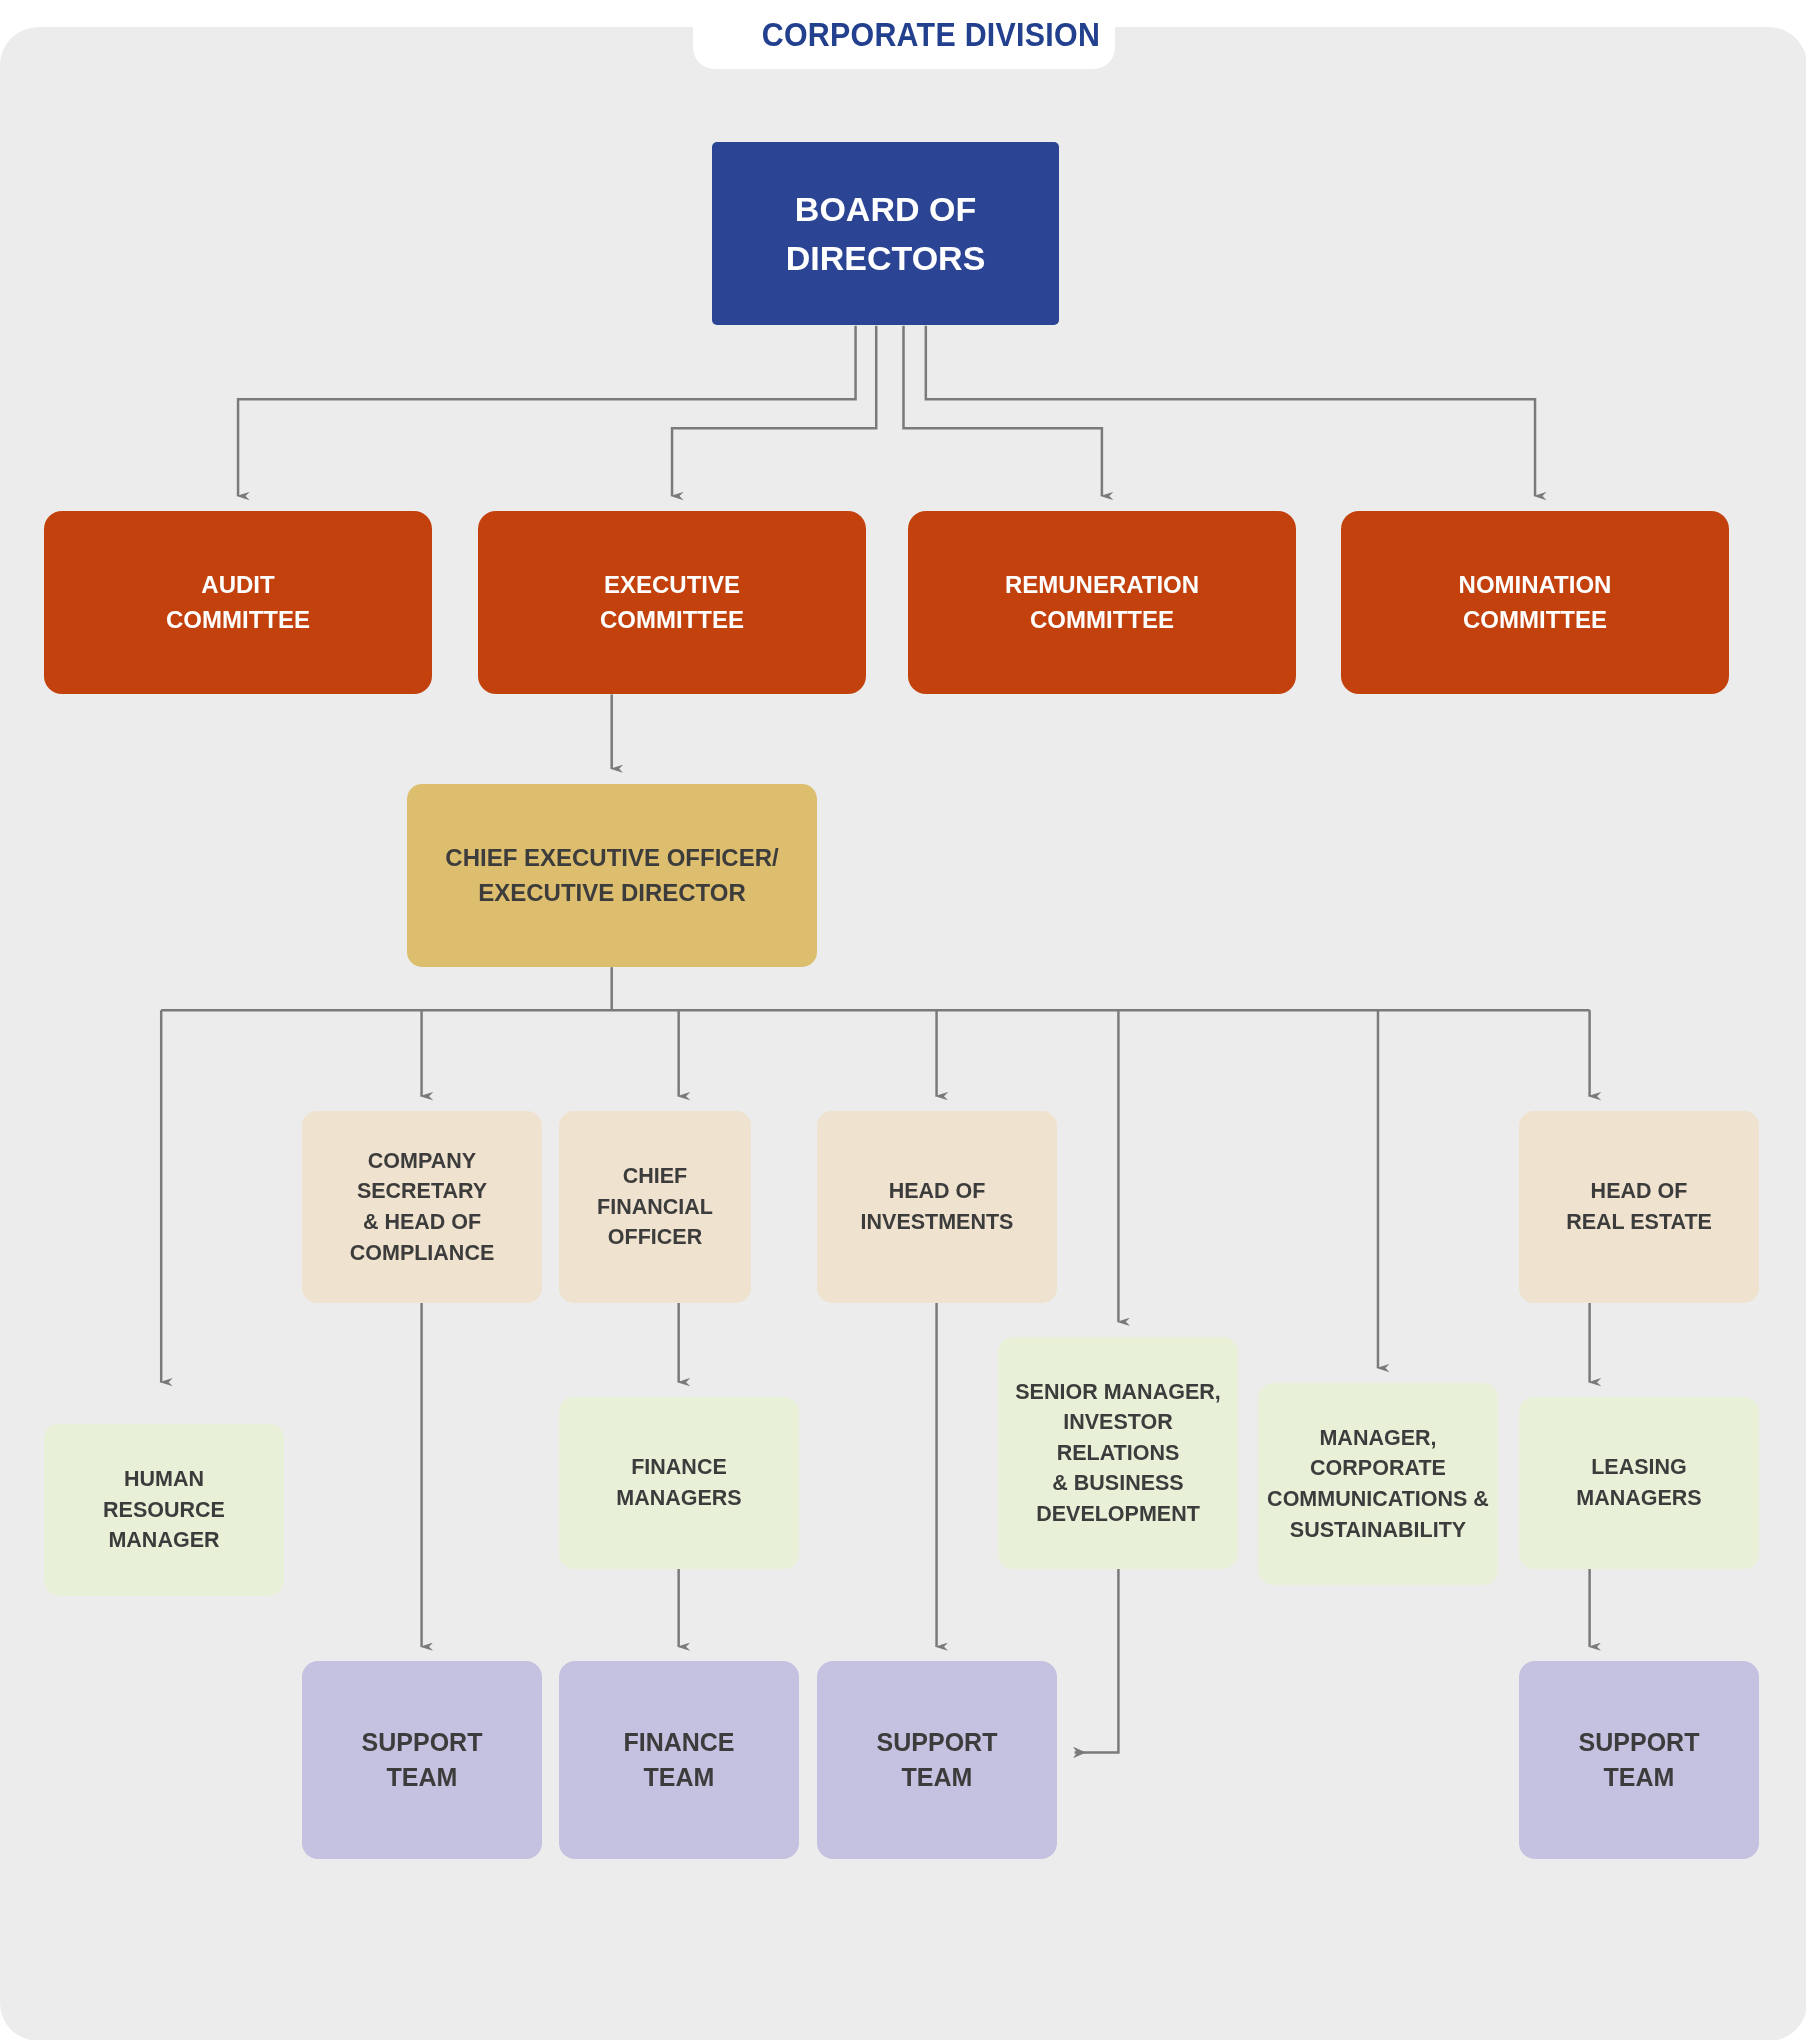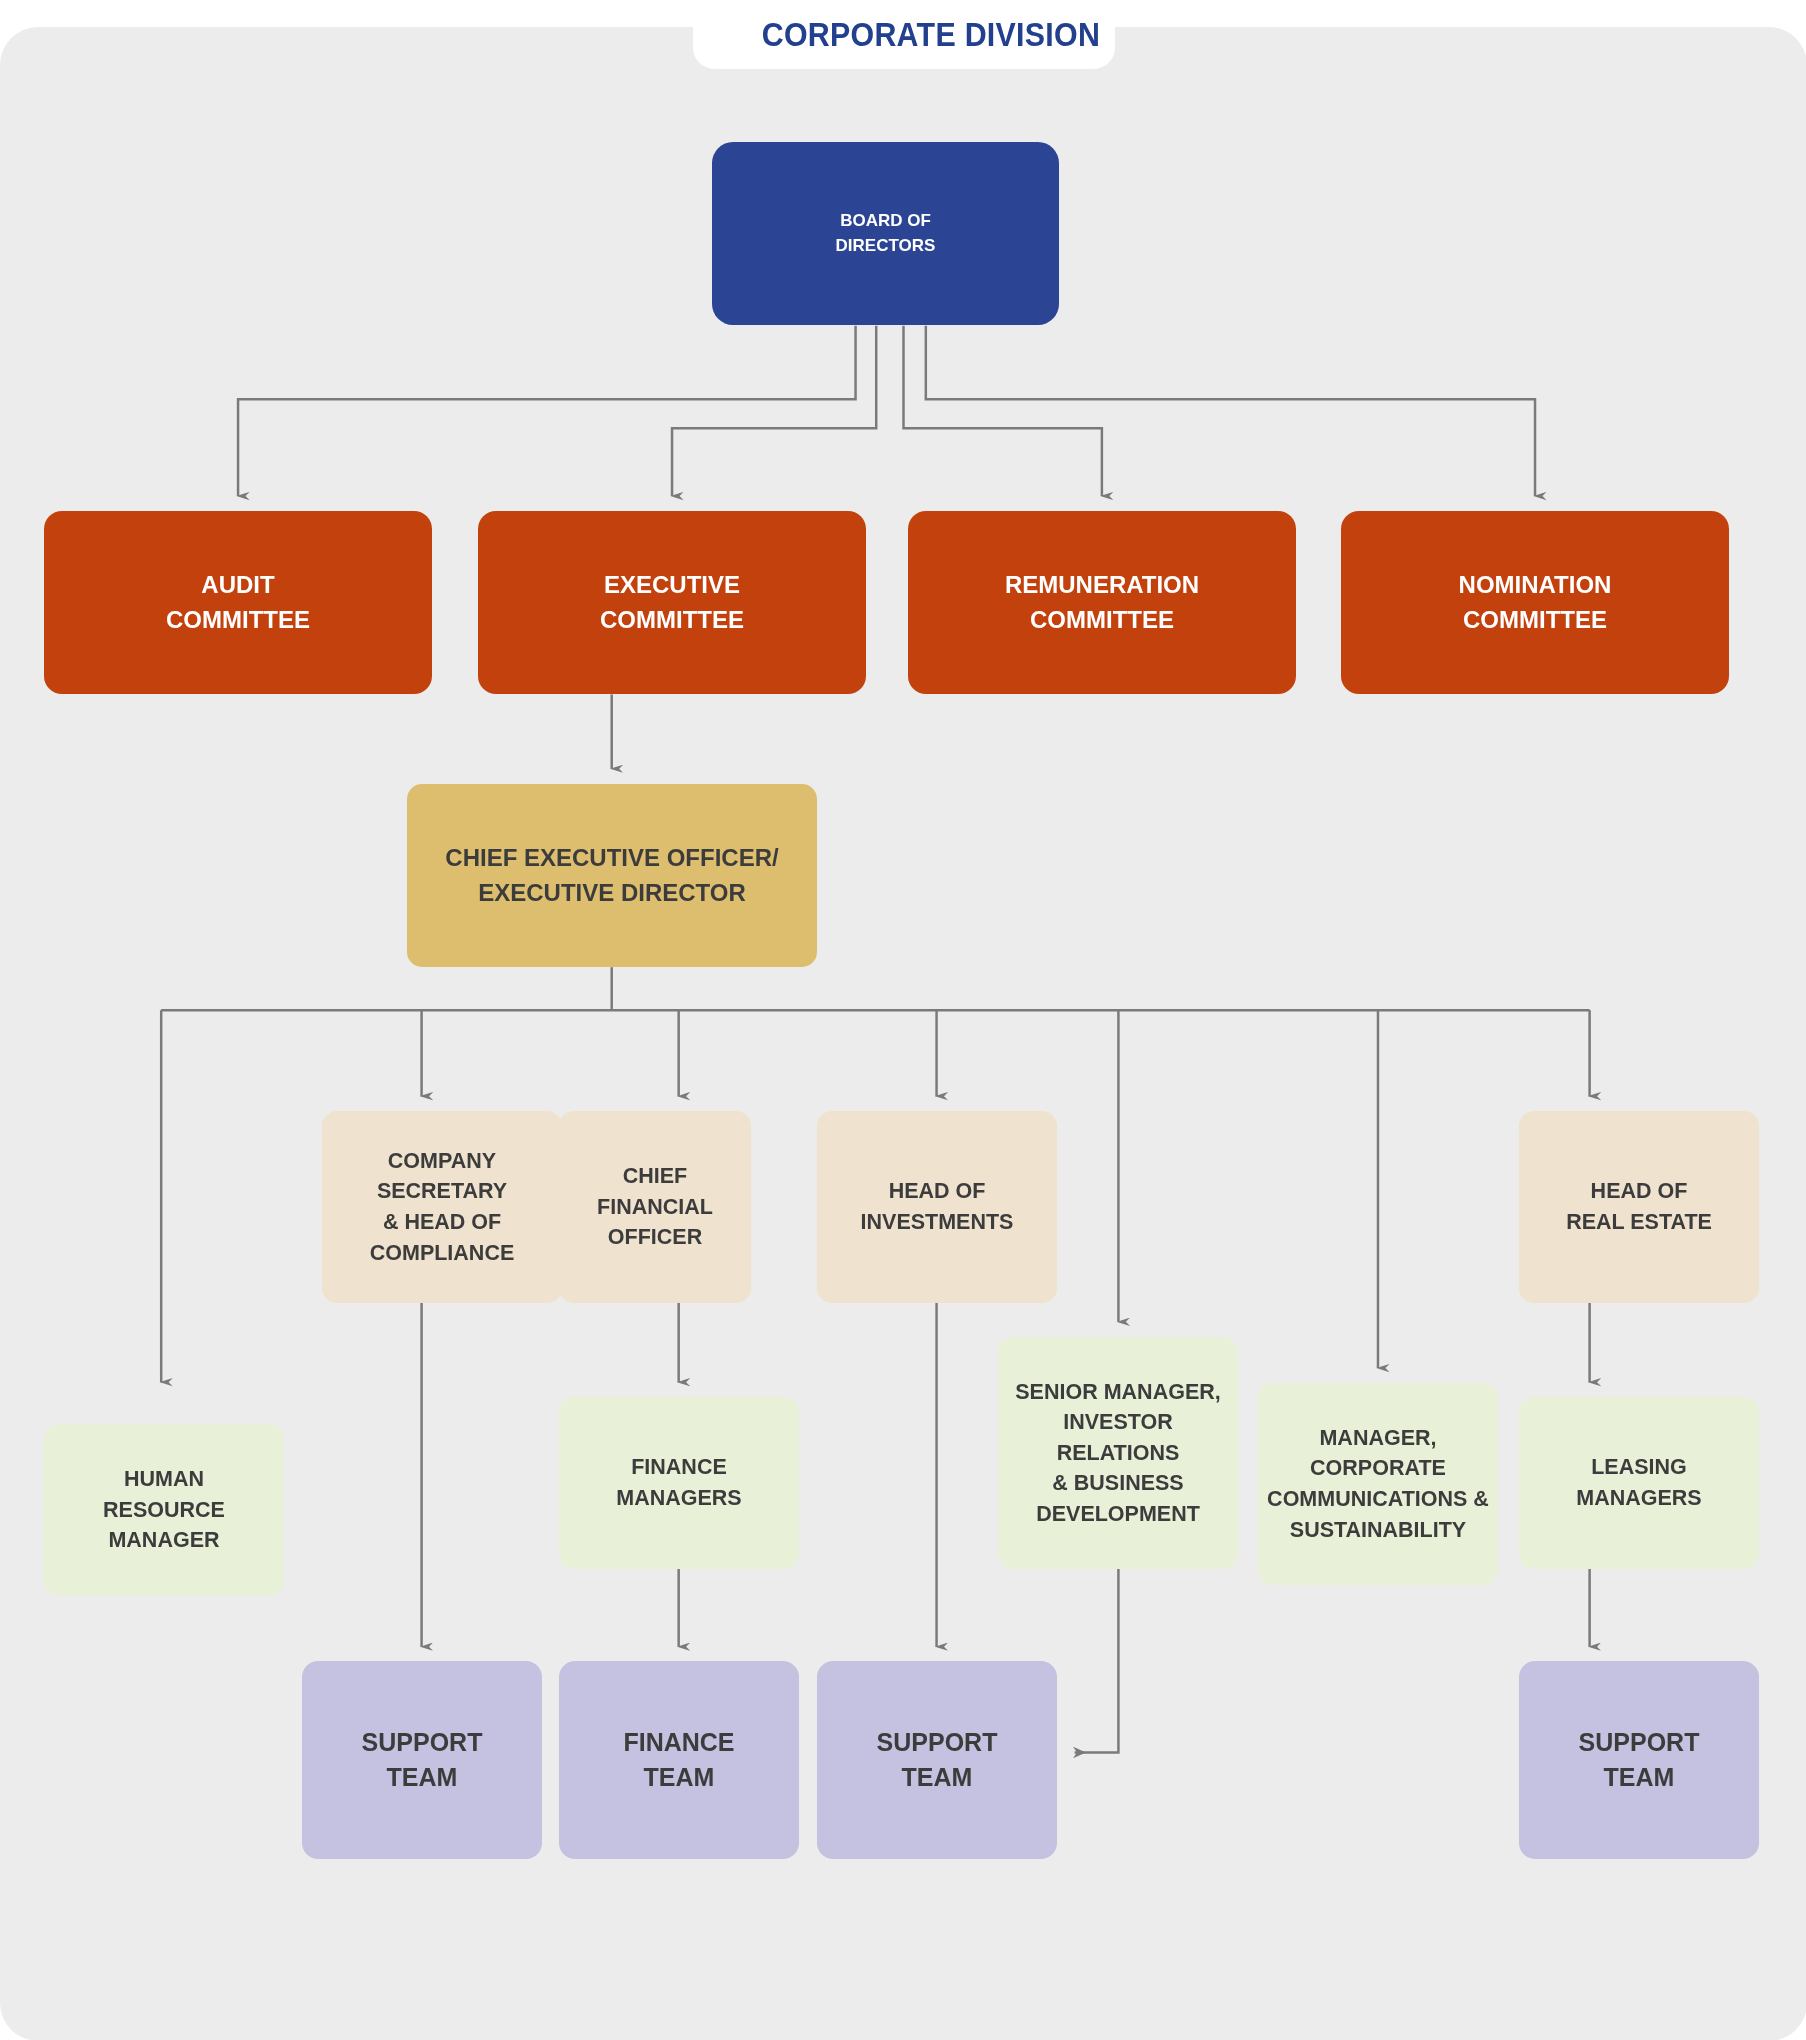--- a/index.html
+++ b/index.html
@@ -59,22 +59,22 @@
     box-sizing: border-box;
     font-weight: bold;
     line-height: 1.42;
     padding: 5px 8.3px;
   }
   .node .lbl { display: block; white-space: pre-line; }
 
   .lvl-board {
     background: #2b4494;
     color: #ffffff;
-    font-size: 17px;
-    border-radius: 21px;
+    font-size: 34px;
+    border-radius: 5px;
   }
   .lvl-committee {
     background: #c2410c;
     color: #ffffff;
     font-size: 24px;
     border-radius: 18px;
   }
   .lvl-ceo {
     background: #ddbe6f;
     color: #3c3c3c;
@@ -177,21 +177,21 @@
 COMMITTEE</span>
       </div>
       <div class="node lvl-committee" style="left: 1341px; top: 511px; width: 388px; height: 183px;">
         <span class="lbl">NOMINATION
 COMMITTEE</span>
       </div>
       <div class="node lvl-ceo" style="left: 407px; top: 784px; width: 410px; height: 183px;">
         <span class="lbl">CHIEF EXECUTIVE OFFICER/
 EXECUTIVE DIRECTOR</span>
       </div>
-      <div class="node lvl-head" style="left: 302px; top: 1111px; width: 240px; height: 192px; margin-left: 20px;">
+      <div class="node lvl-head" style="left: 302px; top: 1111px; width: 240px; height: 192px;">
         <span class="lbl">COMPANY
 SECRETARY
 &amp; HEAD OF
 COMPLIANCE</span>
       </div>
       <div class="node lvl-head" style="left: 559px; top: 1111px; width: 192px; height: 192px;">
         <span class="lbl">CHIEF
 FINANCIAL
 OFFICER</span>
       </div>

